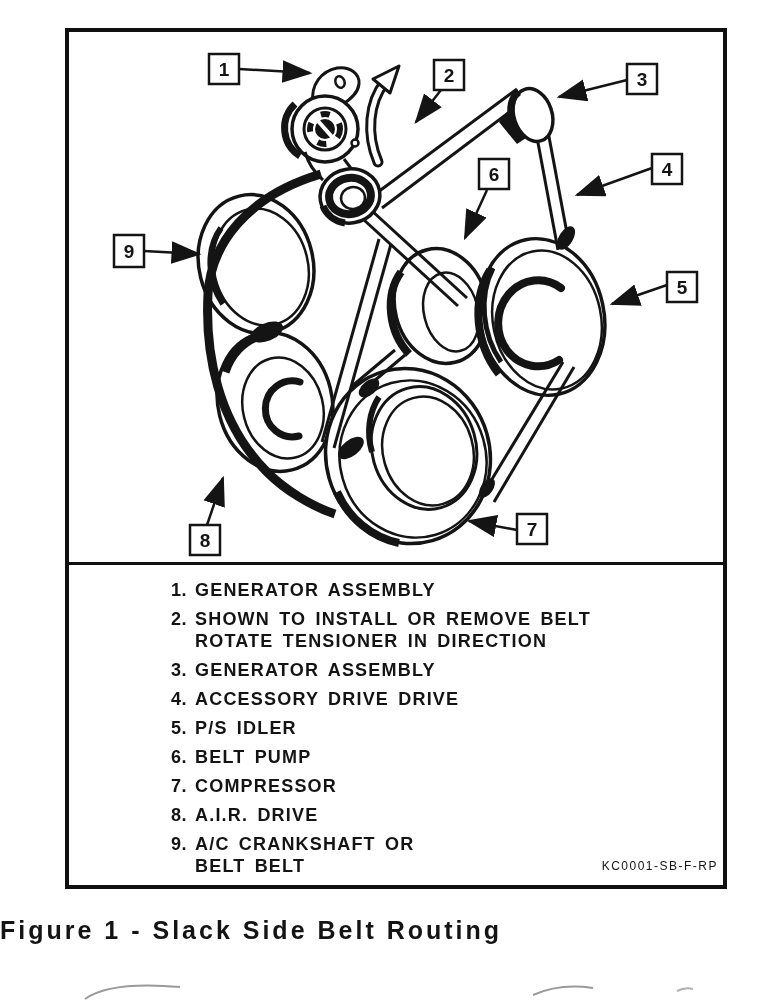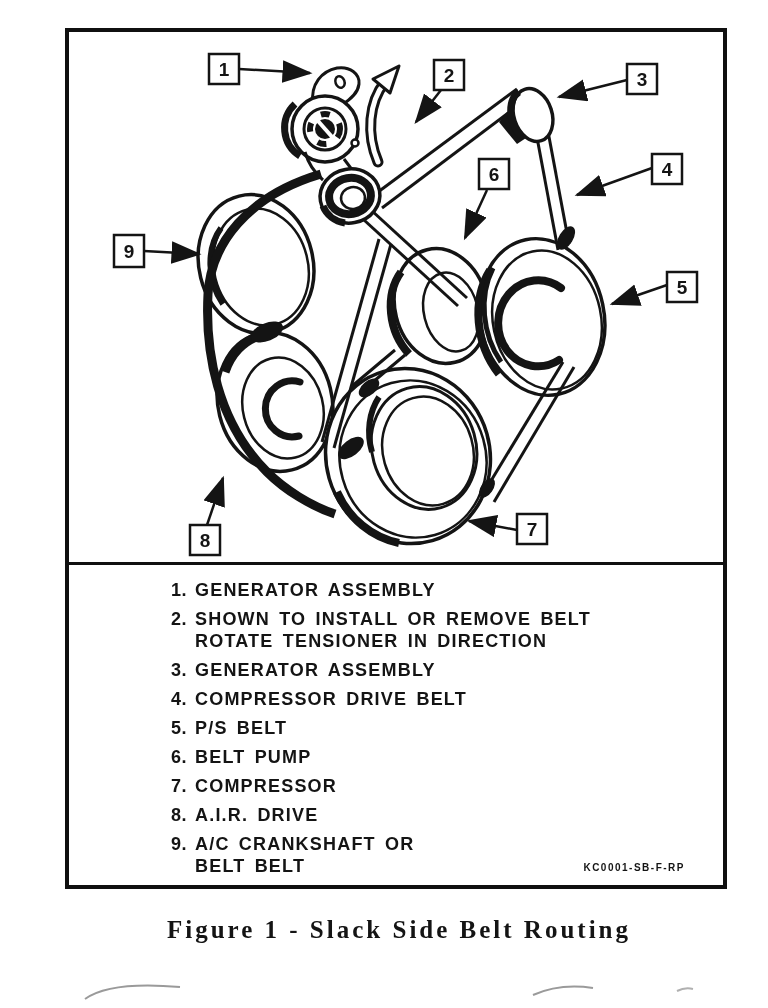--- a/index.html
+++ b/index.html
@@ -20,26 +20,26 @@
   .legend-row{display:flex;margin-bottom:7px;}
   .legend-num{
     width:24px;flex:0 0 24px;font-size:18px;font-weight:700;line-height:22px;
     letter-spacing:0.5px;
   }
   .legend-text{
     font-size:18px;font-weight:700;line-height:22px;letter-spacing:1.2px;
     word-spacing:3px;max-width:470px;
   }
   .part-code{
-    position:absolute;right:38px;bottom:12px;font-size:10px;font-weight:700;
+    position:absolute;right:5px;bottom:12px;font-size:12px;font-weight:400;
     letter-spacing:1.5px;
   }
   .caption{
-    position:absolute;left:0;top:916px;width:631px;text-align:right;
-    font-family:Liberation Serif, serif;
+    position:absolute;left:0;top:916px;width:631px;text-align:left;
+    font-family:Liberation Sans, sans-serif;
     font-size:25px;font-weight:700;letter-spacing:3px;white-space:nowrap;
   }
   .bottom-hint{position:absolute;left:65px;top:975px;}
   
   svg .ln{stroke:#141414;fill:none;}
   svg .wh{fill:#ffffff;stroke:#141414;}
   svg .dk{fill:#141414;stroke:none;}
   svg text.co{
     font-family:"Liberation Sans",sans-serif;font-size:19px;font-weight:700;
     fill:#141414;text-anchor:middle;
@@ -227,28 +227,28 @@
       <div class="legend-row">
         <span class="legend-num">3.</span>
         <span class="legend-text">
             <div>GENERATOR ASSEMBLY</div>
             <div></div>
           </span>
       </div>
       <div class="legend-row">
         <span class="legend-num">4.</span>
         <span class="legend-text">
-            <div>COMPRESSOR DRIVE BELT</div>
+            <div>ACCESSORY DRIVE DRIVE</div>
             <div></div>
           </span>
       </div>
       <div class="legend-row">
         <span class="legend-num">5.</span>
         <span class="legend-text">
-            <div>P/S BELT</div>
+            <div>P/S IDLER</div>
             <div></div>
           </span>
       </div>
       <div class="legend-row">
         <span class="legend-num">6.</span>
         <span class="legend-text">
             <div>BELT PUMP</div>
             <div></div>
           </span>
       </div>

